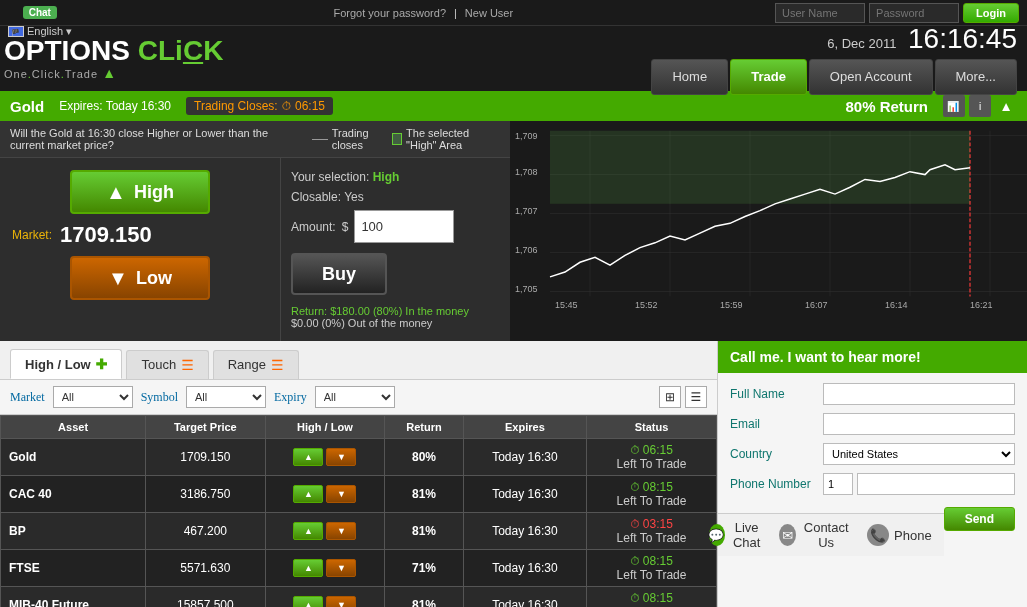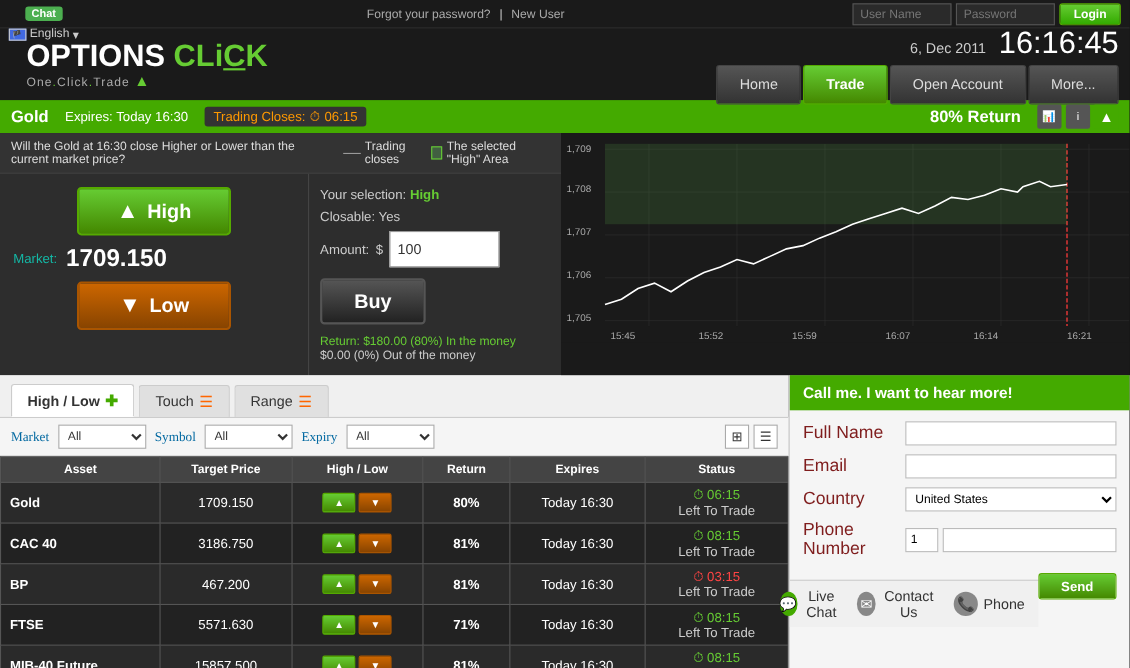--- a/index.html
+++ b/index.html
@@ -13,21 +13,21 @@
     .chat-btn { background: #4CAF50; color: #fff; padding: 1px 6px; border-radius: 3px; font-size: 10px; font-weight: bold; cursor: pointer; }
     .lang-selector { display: flex; align-items: center; gap: 3px; color: #ccc; font-size: 11px; cursor: pointer; }
     .flag { background: #4169E1; width: 16px; height: 11px; display: inline-block; border: 1px solid #ccc; position: relative; font-size: 7px; line-height: 11px; text-align: center; }
     .top-bar-center { display: flex; align-items: center; gap: 8px; font-size: 11px; color: #ccc; }
     .forgot-link { color: #aaa; text-decoration: none; }
     .top-bar-right { display: flex; align-items: center; gap: 4px; }
     .username-input, .password-input { background: #2a2a2a; border: 1px solid #555; color: #ccc; padding: 2px 6px; height: 20px; font-size: 11px; width: 90px; }
     .login-btn { background: linear-gradient(to bottom, #66cc33, #33aa00); border: 1px solid #55aa00; color: #fff; padding: 2px 12px; height: 20px; font-size: 11px; font-weight: bold; cursor: pointer; border-radius: 3px; }
 
     
-    .header { background: #1a1a1a; display: flex; align-items: center; justify-content: space-between; padding: 4px 10px 4px 24px; height: 65px; }
+    .header { background: #1a1a1a; display: flex; align-items: center; justify-content: space-between; padding: 4px 10px 4px 4px; height: 65px; }
     .logo { display: flex; flex-direction: column; }
     .logo-main { font-size: 28px; font-weight: bold; color: #fff; line-height: 1; }
     .logo-main .click { color: #66cc33; }
     .logo-sub { color: #aaa; font-size: 11px; letter-spacing: 1px; }
     .logo-sub .dot { color: #66cc33; }
     .header-right { display: flex; flex-direction: column; align-items: flex-end; gap: 4px; }
     .datetime { color: #ccc; font-size: 13px; }
     .datetime .time { font-size: 28px; color: #fff; font-weight: normal; margin-left: 8px; }
     .nav-bar { display: flex; gap: 2px; }
     .nav-btn { background: linear-gradient(to bottom, #555, #333); border: 1px solid #444; color: #ddd; padding: 0 20px; height: 36px; font-size: 13px; cursor: pointer; border-radius: 3px; }
@@ -50,21 +50,21 @@
     .question-bar { background: #333; padding: 6px 10px; font-size: 11px; color: #ddd; border-bottom: 1px solid #444; display: flex; gap: 8px; }
     .legend-item { display: flex; align-items: center; gap: 4px; }
     .legend-line { width: 20px; height: 1px; background: #999; }
     .legend-box { width: 12px; height: 12px; background: rgba(100,200,100,0.3); border: 1px solid #66cc33; }
 
     .trading-controls { display: flex; }
     .controls-left { width: 280px; padding: 12px; background: #2d2d2d; }
     .high-btn { background: linear-gradient(to bottom, #66cc33, #448800); border: 2px solid #55aa00; color: #fff; font-size: 18px; font-weight: bold; width: 140px; height: 44px; cursor: pointer; border-radius: 4px; display: flex; align-items: center; gap: 8px; justify-content: center; margin: 0 auto 8px auto; }
     .high-arrow { color: #fff; font-size: 20px; }
     .market-row { display: flex; align-items: center; gap: 8px; margin: 4px 0; }
-    .market-label { color: #14b8a6; font-size: 12px; }
+    .market-label { color: #eab308; font-size: 12px; }
     .market-price { color: #fff; font-size: 22px; font-weight: bold; }
     .low-btn { background: linear-gradient(to bottom, #cc6600, #884400); border: 2px solid #aa5500; color: #fff; font-size: 18px; font-weight: bold; width: 140px; height: 44px; cursor: pointer; border-radius: 4px; display: flex; align-items: center; gap: 8px; justify-content: center; margin: 8px auto 0 auto; }
     .low-arrow { color: #fff; font-size: 20px; }
 
     .controls-right { flex: 1; padding: 12px 10px; background: #2d2d2d; border-left: 1px solid #444; }
     .selection-row { margin-bottom: 6px; font-size: 12px; color: #ccc; }
     .selection-val { color: #66cc33; font-weight: bold; }
     .closable-row { margin-bottom: 6px; font-size: 12px; color: #ccc; }
     .amount-row { display: flex; align-items: center; gap: 6px; margin-bottom: 10px; font-size: 12px; color: #ccc; }
     .amount-input { background: #fff; border: 1px solid #999; color: #333; padding: 3px 6px; width: 100px; font-size: 13px; height: 33px; }
@@ -108,21 +108,21 @@
     .mini-high { background: linear-gradient(to bottom, #66cc33, #448800); border: 1px solid #55aa00; color: #fff; font-size: 9px; width: 30px; height: 18px; cursor: pointer; border-radius: 2px; display: flex; align-items: center; justify-content: center; }
     .mini-low { background: linear-gradient(to bottom, #cc6600, #884400); border: 1px solid #aa5500; color: #fff; font-size: 9px; width: 30px; height: 18px; cursor: pointer; border-radius: 2px; display: flex; align-items: center; justify-content: center; }
 
     
     .main-content { display: flex; }
     .table-section { flex: 1; }
     .right-panel { width: 310px; background: #f5f5f5; padding: 0; border-left: 1px solid #ccc; }
     .call-me-header { background: #44aa00; color: #fff; font-size: 14px; font-weight: bold; padding: 8px 12px; }
     .form-area { padding: 10px 12px; }
     .form-row { display: flex; align-items: center; gap: 8px; margin-bottom: 8px; }
-    .form-label { color: #7f1d1d; font-size: 16px; width: 85px; }
+    .form-label { color: #0f766e; font-size: 12px; width: 85px; }
     .form-input { background: #fff; border: 1px solid #bbb; padding: 3px 6px; height: 22px; font-size: 11px; flex: 1; }
     .form-select { background: #fff; border: 1px solid #bbb; padding: 2px 4px; height: 22px; font-size: 11px; flex: 1; cursor: pointer; }
     .phone-row { display: flex; align-items: center; gap: 4px; }
     .phone-prefix { background: #fff; border: 1px solid #bbb; padding: 3px 4px; height: 22px; font-size: 11px; width: 30px; }
     .phone-number { background: #fff; border: 1px solid #bbb; padding: 3px 6px; height: 22px; font-size: 11px; flex: 1; }
     .send-btn { background: linear-gradient(to bottom, #66cc33, #448800); border: 1px solid #55aa00; color: #fff; padding: 4px 20px; font-size: 12px; font-weight: bold; cursor: pointer; border-radius: 3px; float: right; margin-top: 4px; }
 
     
     .footer { background: #f0f0f0; border-top: 1px solid #ccc; display: flex; align-items: center; justify-content: flex-end; padding: 6px 12px; gap: 16px; }
     .footer-btn { background: none; border: none; color: #333; font-size: 13px; cursor: pointer; display: flex; align-items: center; gap: 5px; }

